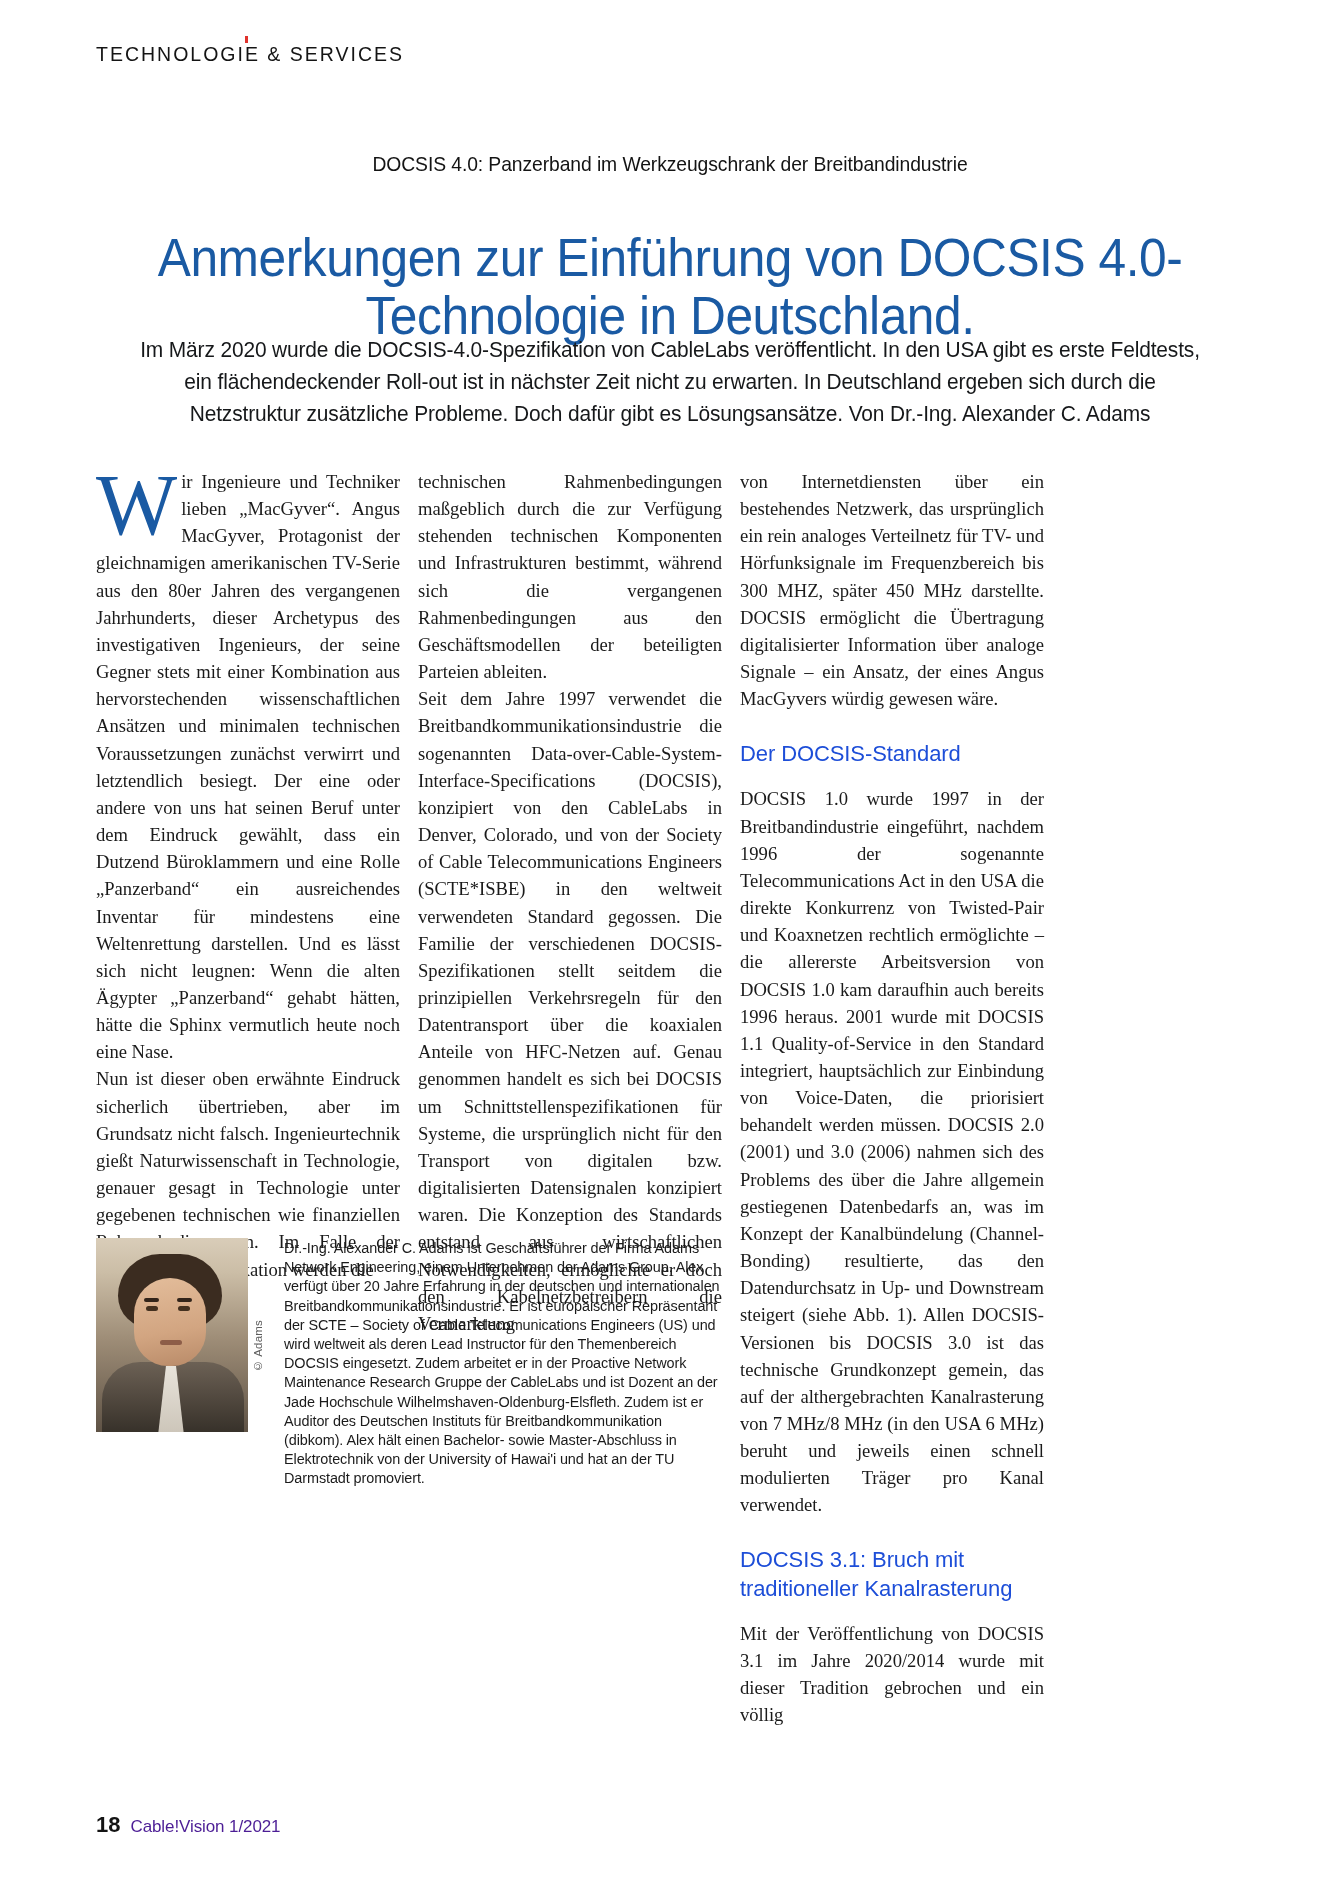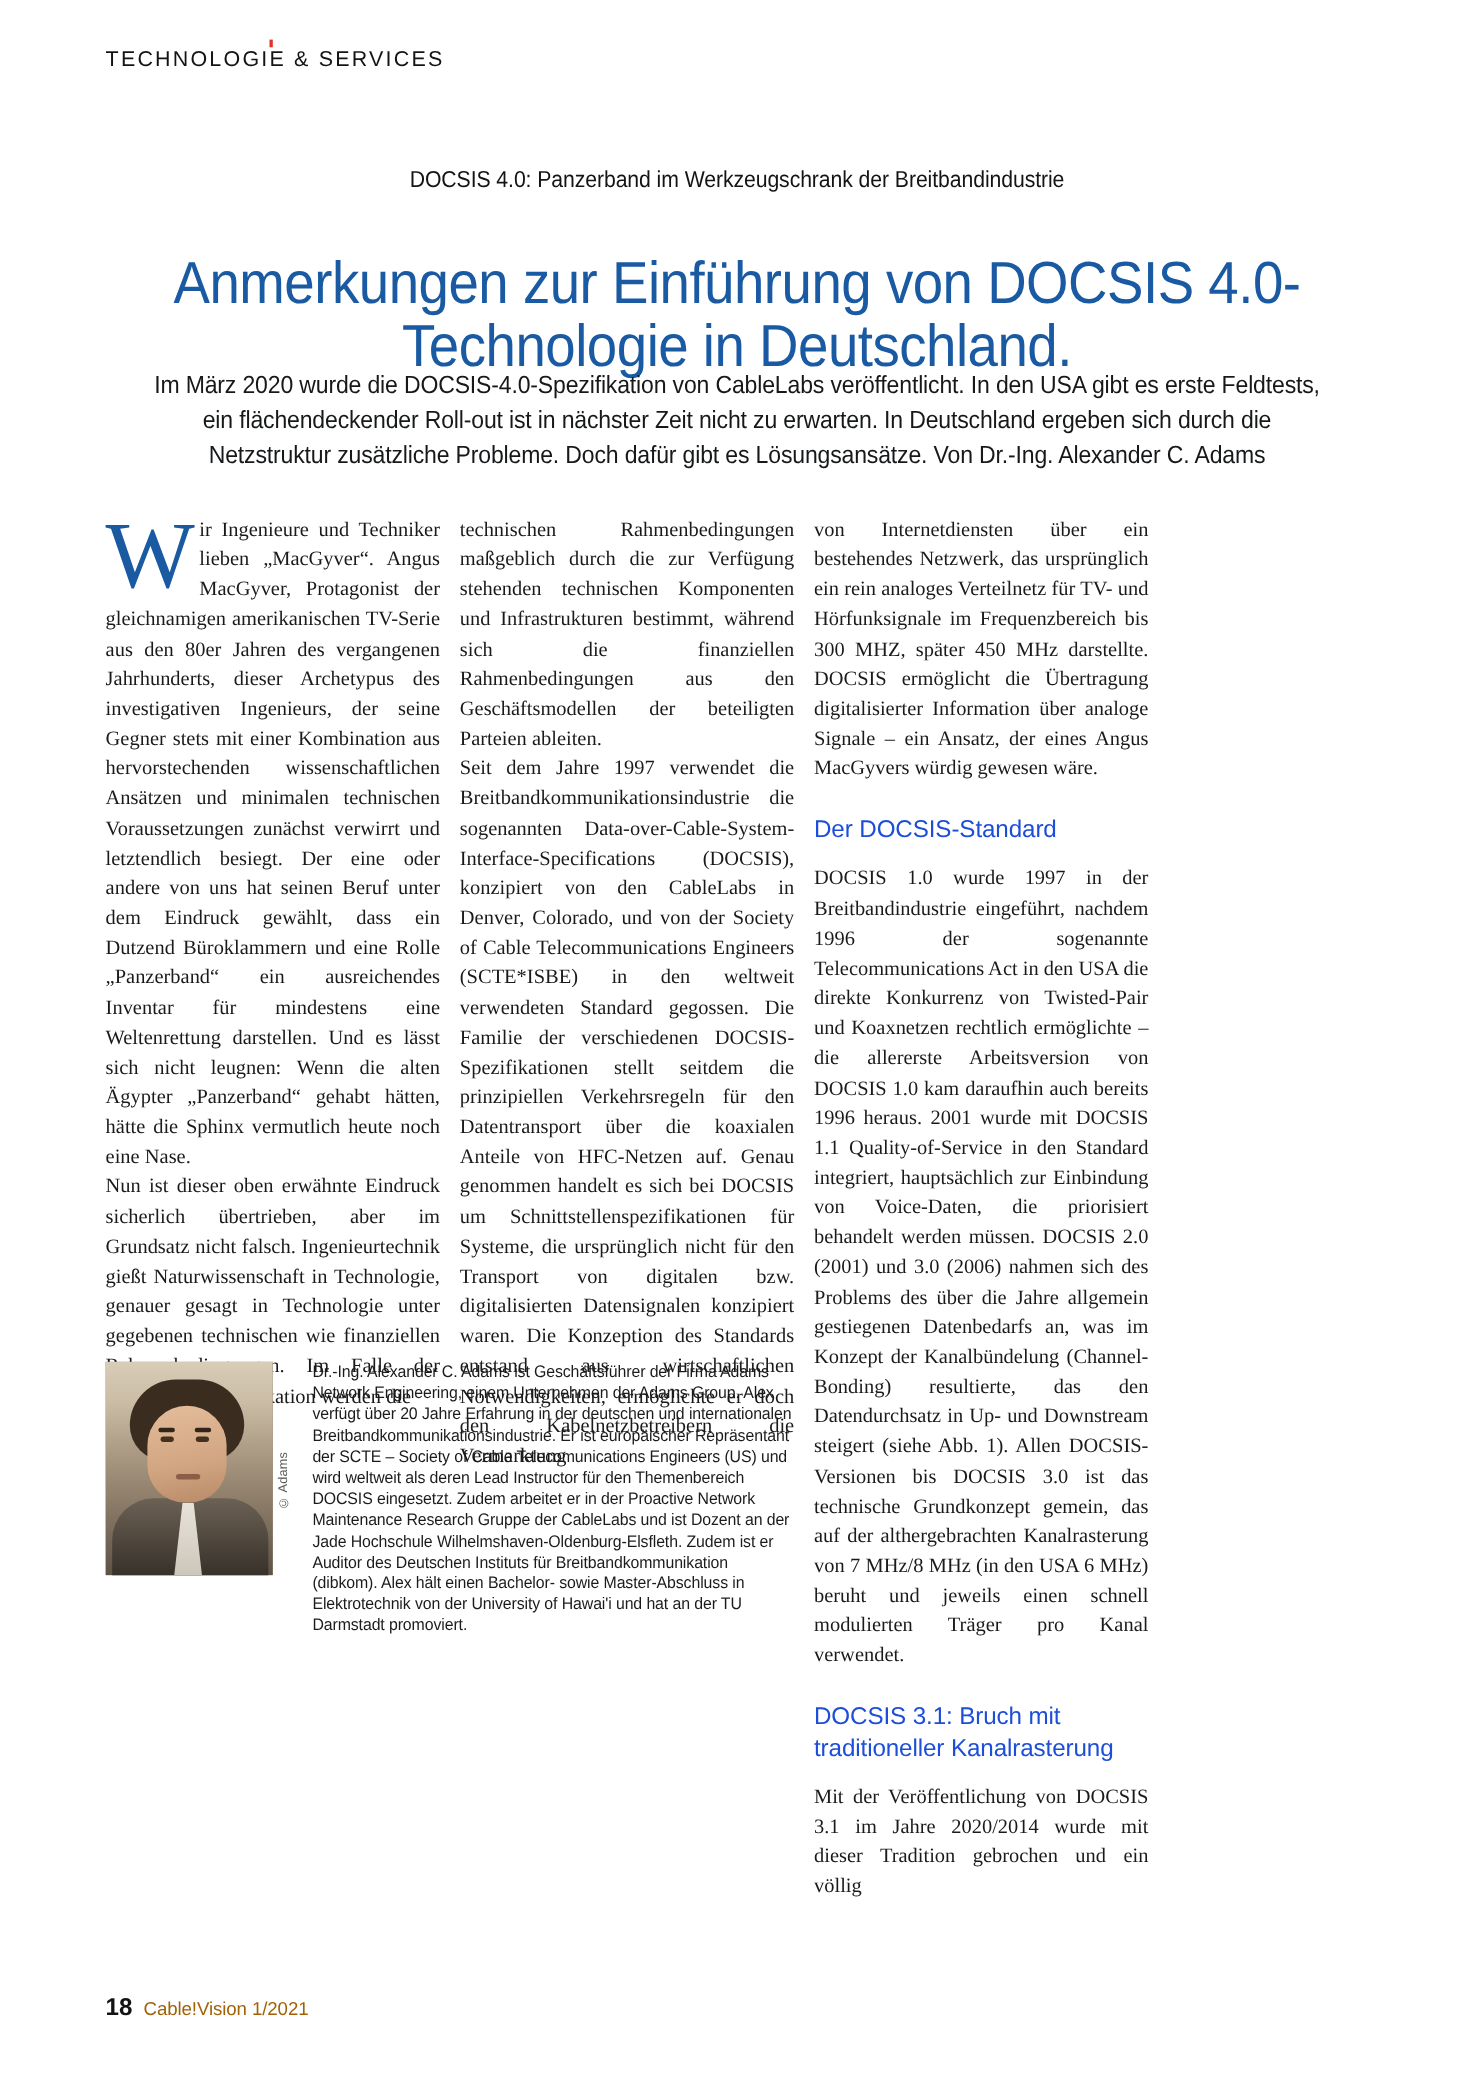--- a/index.html
+++ b/index.html
@@ -259,21 +259,21 @@
     justify-content: space-between;
   }
   .folio {
     font-size: 22px;
     font-weight: bold;
     color: #141414;
     margin-right: 10px;
   }
   .footer-text {
     font-size: 17px;
-    color: #a16207;
+    color: #4c1d95;
     letter-spacing: -0.1px;
   }
 </style>
 </head>
 <body>
 
 <div class="page">
 
   <div class="runhead">
     <div class="runhead-bar" style="background: rgb(224, 50, 44);"></div>
@@ -287,21 +287,21 @@
   <div class="lead">Im März 2020 wurde die DOCSIS-4.0-Spezifikation von CableLabs veröffentlicht. In den USA gibt es erste Feldtests, ein flächendeckender Roll-out ist in nächster Zeit nicht zu erwarten. In Deutschland ergeben sich durch die Netzstruktur zusätzliche Probleme. Doch dafür gibt es Lösungsansätze. Von Dr.-Ing. Alexander C. Adams</div>
 
   <div class="cols">
 
     <div class="col col1">
       <p class="dropcap-wrap"><span class="dropcap">W</span><span>ir Ingenieure und Techniker lieben „MacGyver“. Angus MacGyver, Protagonist der gleichnamigen amerikanischen TV-Serie aus den 80er Jahren des vergangenen Jahrhunderts, dieser Archetypus des investigativen Ingenieurs, der seine Gegner stets mit einer Kombination aus hervorstechenden wissenschaftlichen Ansätzen und minimalen technischen Voraussetzungen zunächst verwirrt und letztendlich besiegt. Der eine oder andere von uns hat seinen Beruf unter dem Eindruck gewählt, dass ein Dutzend Büroklammern und eine Rolle „Panzerband“ ein ausreichendes Inventar für mindestens eine Weltenrettung darstellen. Und es lässt sich nicht leugnen: Wenn die alten Ägypter „Panzerband“ gehabt hätten, hätte die Sphinx vermutlich heute noch eine Nase.</span></p>
       <p>Nun ist dieser oben erwähnte Eindruck sicherlich übertrieben, aber im Grundsatz nicht falsch. Ingenieurtechnik gießt Naturwissenschaft in Technologie, genauer gesagt in Technologie unter gegebenen technischen wie finanziellen Rahmenbedingungen. Im Falle der Breitbandkommunikation werden die</p>
     </div>
 
     <div class="col col2">
-      <p>technischen Rahmenbedingungen maßgeblich durch die zur Verfügung stehenden technischen Komponenten und Infrastrukturen bestimmt, während sich die finanziellen Rahmenbedingungen aus den Geschäftsmodellen der beteiligten Parteien ableiten.</p>
+      <p>technischen Rahmenbedingungen maßgeblich durch die zur Verfügung stehenden technischen Komponenten und Infrastrukturen bestimmt, während sich die vergangenen Rahmenbedingungen aus den Geschäftsmodellen der beteiligten Parteien ableiten.</p>
       <p>Seit dem Jahre 1997 verwendet die Breitbandkommunikationsindustrie die sogenannten Data-over-Cable-System-Interface-Specifications (DOCSIS), konzipiert von den CableLabs in Denver, Colorado, und von der Society of Cable Telecommunications Engineers (SCTE*ISBE) in den weltweit verwendeten Standard gegossen. Die Familie der verschiedenen DOCSIS-Spezifikationen stellt seitdem die prinzipiellen Verkehrsregeln für den Datentransport über die koaxialen Anteile von HFC-Netzen auf. Genau genommen handelt es sich bei DOCSIS um Schnittstellenspezifikationen für Systeme, die ursprünglich nicht für den Transport von digitalen bzw. digitalisierten Datensignalen konzipiert waren. Die Konzeption des Standards entstand aus wirtschaftlichen Notwendigkeiten, ermöglichte er doch den Kabelnetzbetreibern die Vermarktung</p>
     </div>
 
     <div class="col col3">
       <p>von Internetdiensten über ein bestehendes Netzwerk, das ursprünglich ein rein analoges Verteilnetz für TV- und Hörfunksignale im Frequenzbereich bis 300 MHZ, später 450 MHz darstellte. DOCSIS ermöglicht die Übertragung digitalisierter Information über analoge Signale – ein Ansatz, der eines Angus MacGyvers würdig gewesen wäre.</p>
       <h2 class="subhead first">Der DOCSIS-Standard</h2>
       <p>DOCSIS 1.0 wurde 1997 in der Breitbandindustrie eingeführt, nachdem 1996 der sogenannte Telecommunications Act in den USA die direkte Konkurrenz von Twisted-Pair und Koaxnetzen rechtlich ermöglichte – die allererste Arbeitsversion von DOCSIS 1.0 kam daraufhin auch bereits 1996 heraus. 2001 wurde mit DOCSIS 1.1 Quality-of-Service in den Standard integriert, hauptsächlich zur Einbindung von Voice-Daten, die priorisiert behandelt werden müssen. DOCSIS 2.0 (2001) und 3.0 (2006) nahmen sich des Problems des über die Jahre allgemein gestiegenen Datenbedarfs an, was im Konzept der Kanalbündelung (Channel-Bonding) resultierte, das den Datendurchsatz in Up- und Downstream steigert (siehe Abb. 1). Allen DOCSIS-Versionen bis DOCSIS 3.0 ist das technische Grundkonzept gemein, das auf der althergebrachten Kanalrasterung von 7 MHz/8 MHz (in den USA 6 MHz) beruht und jeweils einen schnell modulierten Träger pro Kanal verwendet.</p>
       <h2 class="subhead">DOCSIS 3.1: Bruch mit traditioneller Kanalrasterung</h2>
       <p>Mit der Veröffentlichung von DOCSIS 3.1 im Jahre 2020/2014 wurde mit dieser Tradition gebrochen und ein völlig</p>
     </div>

